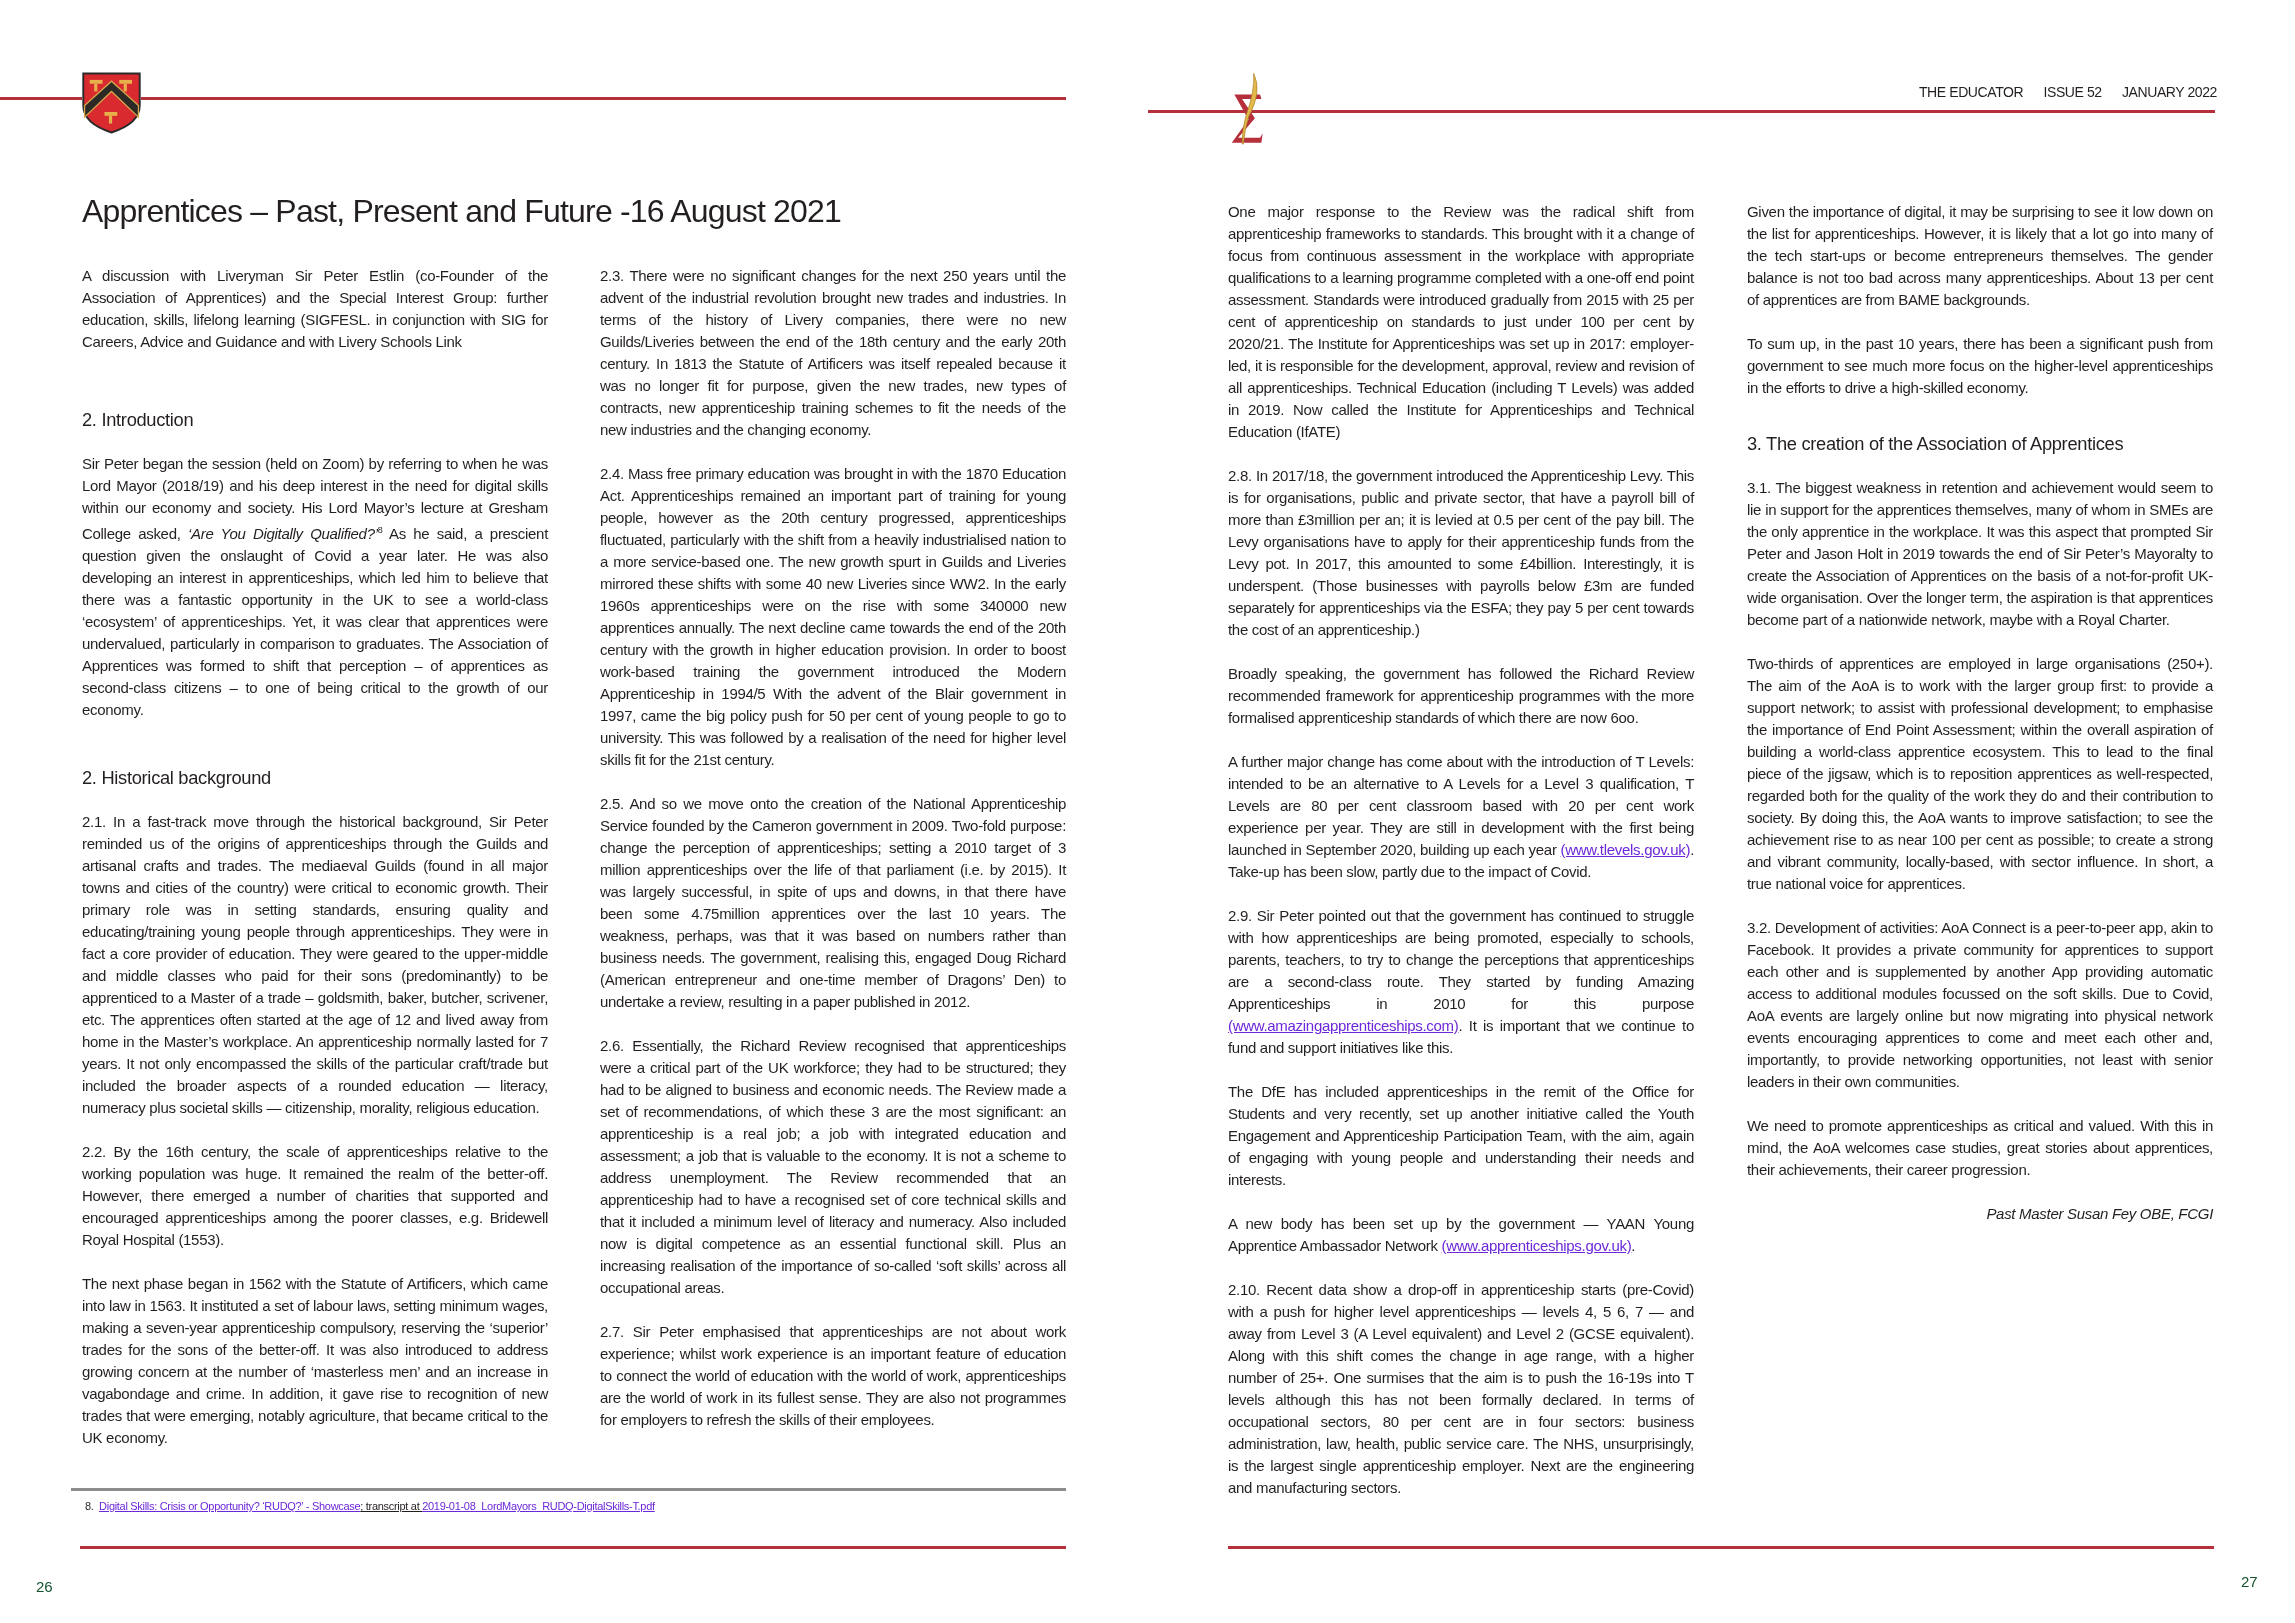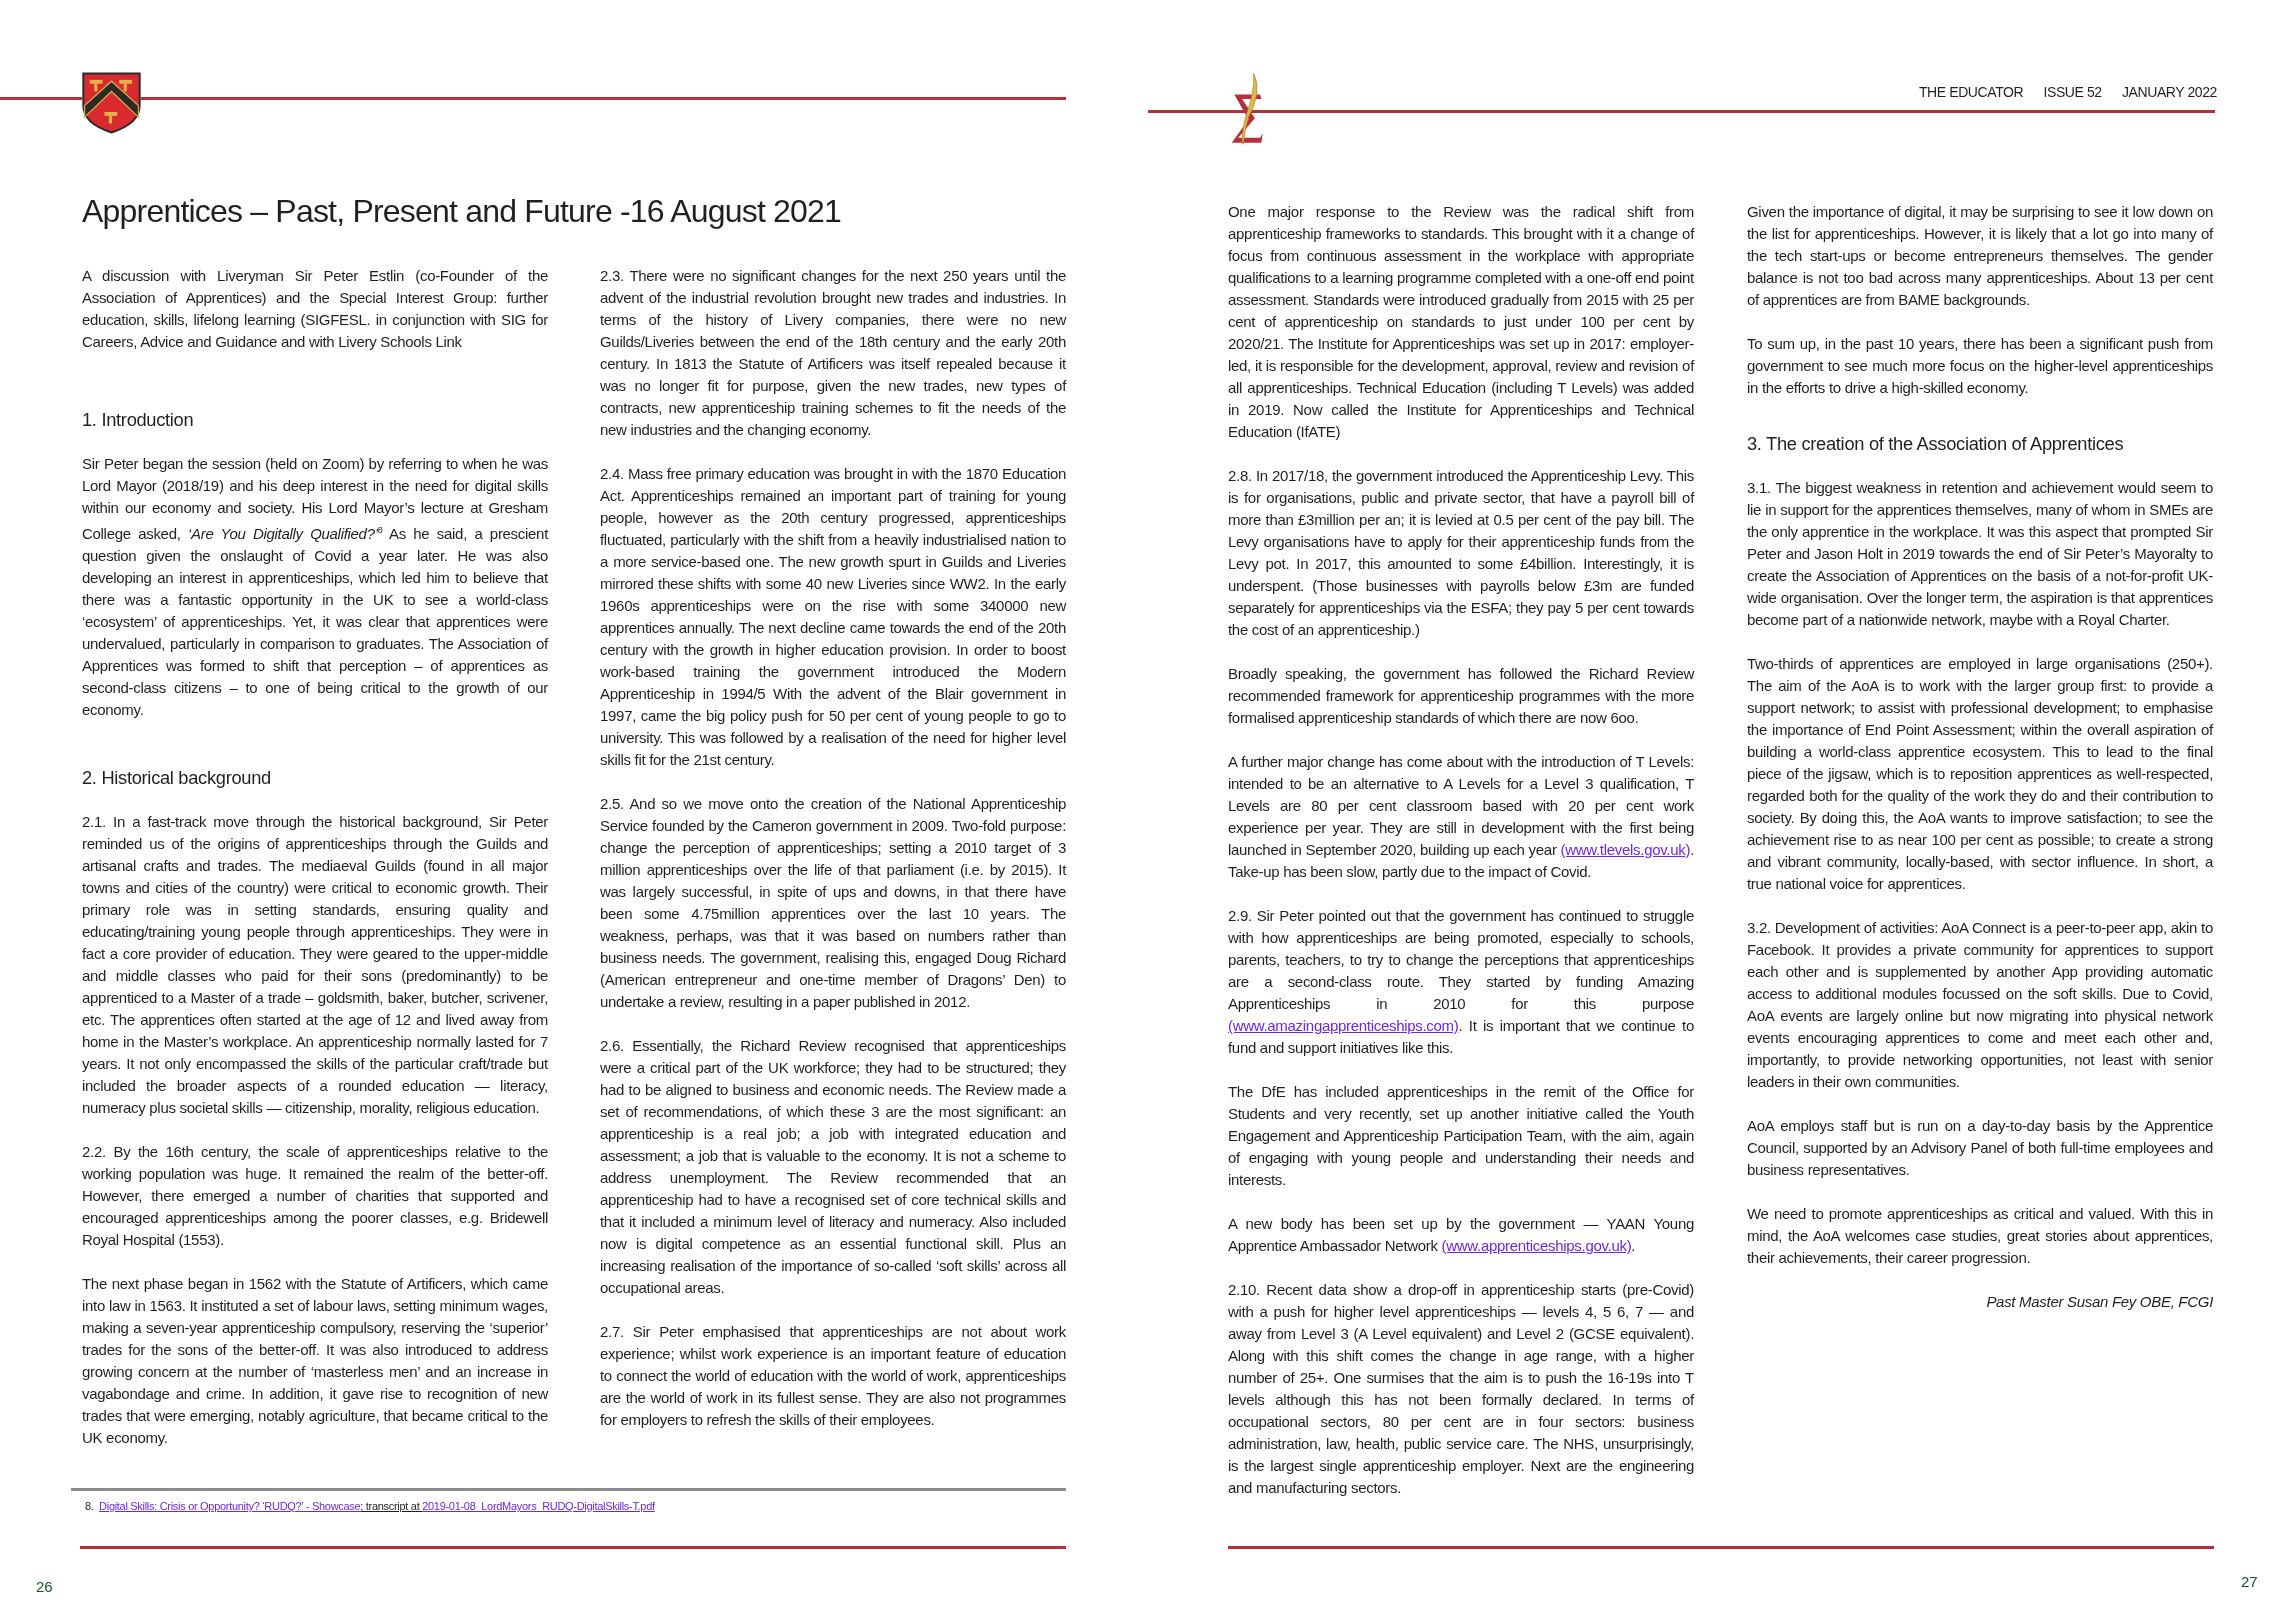--- a/index.html
+++ b/index.html
@@ -51,21 +51,21 @@
 <div class="masthead">
   <span style="margin-left:0">THE EDUCATOR</span>
   <span>ISSUE 52</span>
   <span>JANUARY 2022</span>
 </div>
 
 <div class="title">Apprentices – Past, Present and Future -16 August 2021</div>
 
 <div class="col" style="left:82px; top:265px;">
   <p class="lead">A discussion with Liveryman Sir Peter Estlin (co-Founder of the Association of Apprentices) and the Special Interest Group: further education, skills, lifelong learning (SIGFESL. in conjunction with SIG for Careers, Advice and Guidance and with Livery Schools Link</p>
-  <h2>1. Introduction</h2>
+  <h2>2. Introduction</h2>
   <p><span>Sir Peter began the session (held on Zoom) by referring to when he was Lord Mayor (2018/19) and his deep interest in the need for digital skills within our economy and society. His Lord Mayor’s lecture at Gresham College asked, </span><i>‘Are You Digitally Qualified?’</i><sup style="font-size:9px">8</sup><span>  As he said, a prescient question given the onslaught of Covid a year later. He was also developing an interest in apprenticeships, which led him to believe that there was a fantastic opportunity in the UK to see a world-class ‘ecosystem’ of apprenticeships. Yet, it was clear that apprentices were undervalued, particularly in comparison to graduates. The Association of Apprentices was formed to shift that perception – of apprentices as second-class citizens – to one of being critical to the growth of our economy.</span></p>
   <h2 style="margin-top:45px">2. Historical background</h2>
   <p>2.1. In a fast-track move through the historical background, Sir Peter reminded us of the origins of apprenticeships through the Guilds and artisanal crafts and trades. The mediaeval Guilds (found in all major towns and cities of the country) were critical to economic growth. Their primary role was in setting standards, ensuring quality and educating/training young people through apprenticeships. They were in fact a core provider of education. They were geared to the upper-middle and middle classes who paid for their sons (predominantly) to be apprenticed to a Master of a trade – goldsmith, baker, butcher, scrivener, etc. The apprentices often started at the age of 12 and lived away from home in the Master’s workplace. An apprenticeship normally lasted for 7 years. It not only encompassed the skills of the particular craft/trade but included the broader aspects of a rounded education — literacy, numeracy plus societal skills — citizenship, morality, religious education.</p>
   <p>2.2. By the 16th century, the scale of apprenticeships relative to the working population was huge. It remained the realm of the better-off. However, there emerged a number of charities that supported and encouraged apprenticeships among the poorer classes, e.g. Bridewell Royal Hospital (1553).</p>
   <p>The next phase began in 1562 with the Statute of Artificers, which came into law in 1563. It instituted a set of labour laws, setting minimum wages, making a seven-year apprenticeship compulsory, reserving the ‘superior’ trades for the sons of the better-off. It was also introduced to address growing concern at the number of ‘masterless men’ and an increase in vagabondage and crime. In addition, it gave rise to recognition of new trades that were emerging, notably agriculture, that became critical to the UK economy.</p>
 </div>
 
 <div class="col" style="left:600px; top:265px;">
   <p>2.3. There were no significant changes for the next 250 years until the advent of the industrial revolution brought new trades and industries. In terms of the history of Livery companies, there were no new Guilds/Liveries between the end of the 18th century and the early 20th century. In 1813 the Statute of Artificers was itself repealed because it was no longer fit for purpose, given the new trades, new types of contracts, new apprenticeship training schemes to fit the needs of the new industries and the changing economy.</p>
   <p>2.4. Mass free primary education was brought in with the 1870 Education Act. Apprenticeships remained an important part of training for young people, however as the 20th century progressed, apprenticeships fluctuated, particularly with the shift from a heavily industrialised nation to a more service-based one. The new growth spurt in Guilds and Liveries mirrored these shifts with some 40 new Liveries since WW2. In the early 1960s apprenticeships were on the rise with some 340000 new apprentices annually. The next decline came towards the end of the 20th century with the growth in higher education provision. In order to boost work-based training the government introduced the Modern Apprenticeship in 1994/5 With the advent of the Blair government in 1997, came the big policy push for 50 per cent of young people to go to university. This was followed by a realisation of the need for higher level skills fit for the 21st century.</p>
@@ -91,21 +91,20 @@
   <p>2.10. Recent data show a drop-off in apprenticeship starts (pre-Covid) with a push for higher level apprenticeships — levels 4, 5 6, 7 — and away from Level 3 (A Level equivalent) and Level 2 (GCSE equivalent). Along with this shift comes the change in age range, with a higher number of 25+. One surmises that the aim is to push the 16-19s into T levels although this has not been formally declared. In terms of occupational sectors, 80 per cent are in four sectors: business administration, law, health, public service care. The NHS, unsurprisingly, is the largest single apprenticeship employer. Next are the engineering and manufacturing sectors.</p>
 </div>
 
 <div class="col" style="left:1747px; top:201px;">
   <p>Given the importance of digital, it may be surprising to see it low down on the list for apprenticeships. However, it is likely that a lot go into many of the tech start-ups or become entrepreneurs themselves. The gender balance is not too bad across many apprenticeships. About 13 per cent of apprentices are from BAME backgrounds.</p>
   <p>To sum up, in the past 10 years, there has been a significant push from government to see much more focus on the higher-level apprenticeships in the efforts to drive a high-skilled economy.</p>
   <h2 style="margin-top:33px">3. The creation of the Association of Apprentices</h2>
   <p>3.1. The biggest weakness in retention and achievement would seem to lie in support for the apprentices themselves, many of whom in SMEs are the only apprentice in the workplace. It was this aspect that prompted Sir Peter and Jason Holt in 2019 towards the end of Sir Peter’s Mayoralty to create the Association of Apprentices on the basis of a not-for-profit UK-wide organisation. Over the longer term, the aspiration is that apprentices become part of a nationwide network, maybe with a Royal Charter.</p>
   <p>Two-thirds of apprentices are employed in large organisations (250+). The aim of the AoA is to work with the larger group first: to provide a support network; to assist with professional development; to emphasise the importance of End Point Assessment; within the overall aspiration of building a world-class apprentice ecosystem. This to lead to the final piece of the jigsaw, which is to reposition apprentices as well-respected, regarded both for the quality of the work they do and their contribution to society. By doing this, the AoA wants to improve satisfaction; to see the achievement rise to as near 100 per cent as possible; to create a strong and vibrant community, locally-based, with sector influence. In short, a true national voice for apprentices.</p>
   <p>3.2. Development of activities: AoA Connect is a peer-to-peer app, akin to Facebook. It provides a private community for apprentices to support each other and is supplemented by another App providing automatic access to additional modules focussed on the soft skills. Due to Covid, AoA events are largely online but now migrating into physical network events encouraging apprentices to come and meet each other and, importantly, to provide networking opportunities, not least with senior leaders in their own communities.</p>
-  <p>AoA employs staff but is run on a day-to-day basis by the Apprentice Council, supported by an Advisory Panel of both full-time employees and business representatives.</p>
   <p>We need to promote apprenticeships as critical and valued. With this in mind, the AoA welcomes case studies, great stories about apprentices, their achievements, their career progression.</p>
   <p class="sig">Past Master Susan Fey OBE, FCGI</p>
 </div>
 
 <div class="rule-red" style="left:80px; top:1546px; width:986px; height:2.6px;"></div>
 <div class="rule-red" style="left:1228px; top:1546px; width:986px; height:2.6px;"></div>
 <div class="pagenum" style="left:36px; top:1578px;">26</div>
 <div class="pagenum" style="left:2241px; top:1573px;">27</div>
 
 

